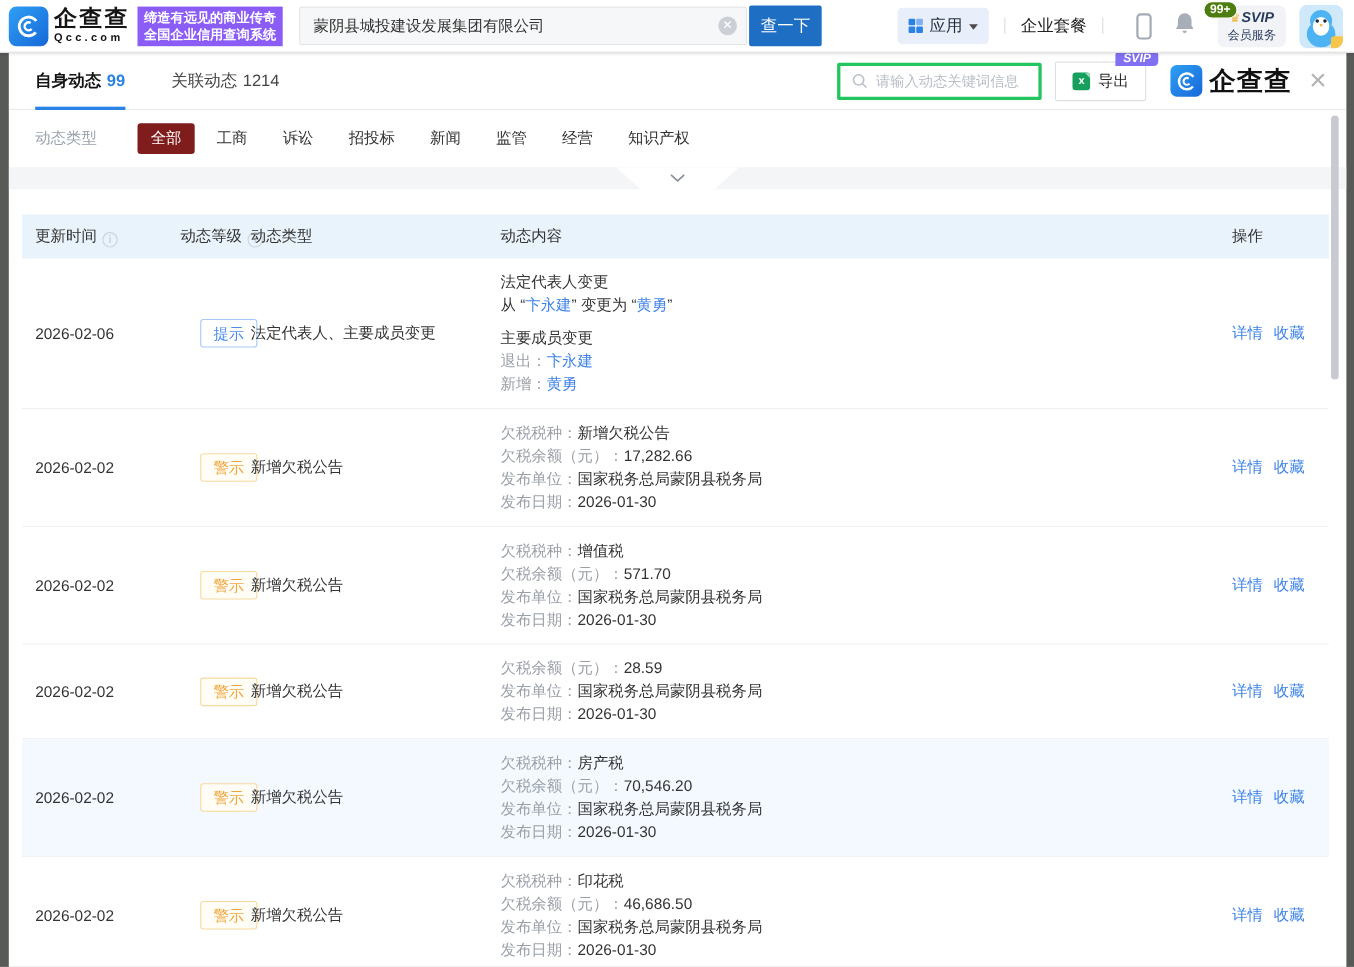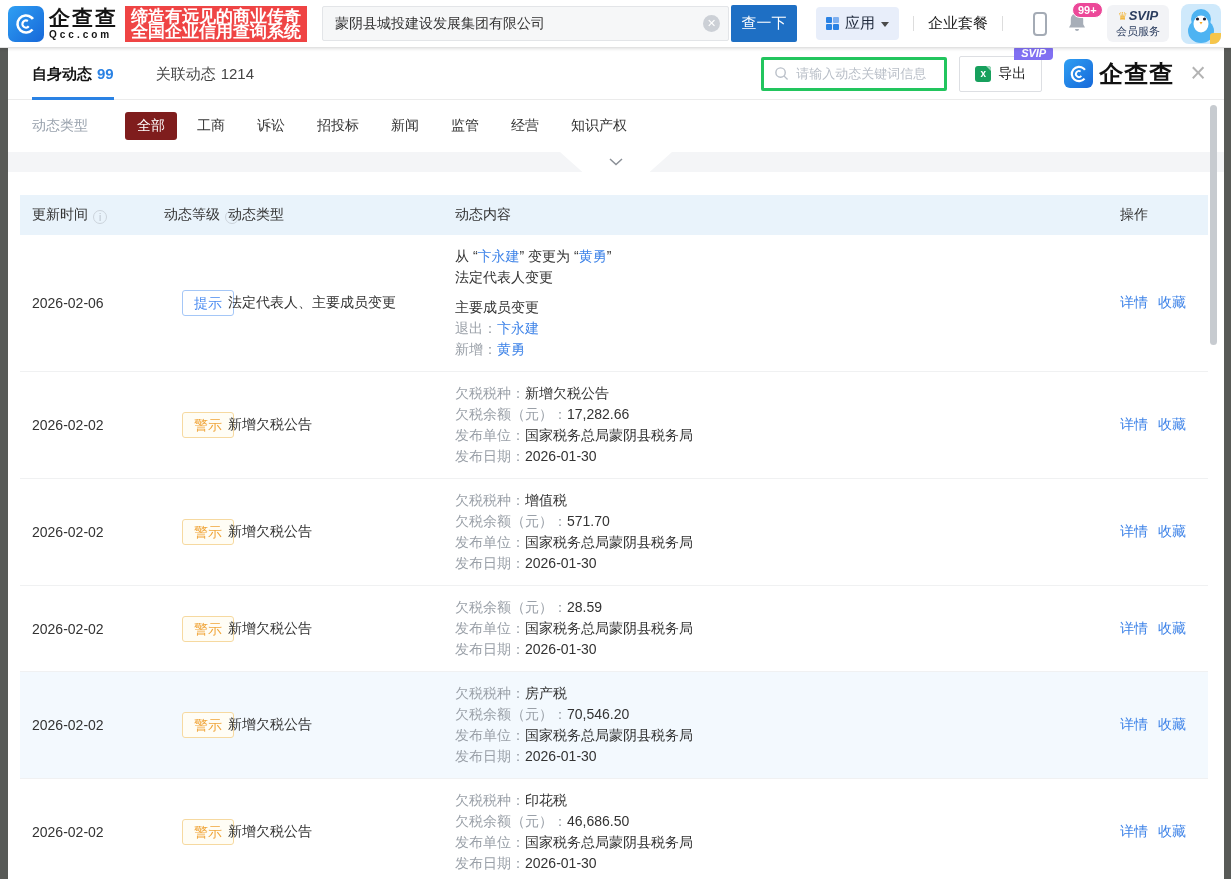--- a/index.html
+++ b/index.html
@@ -5,37 +5,37 @@
   * { margin:0; padding:0; box-sizing:border-box; }
   html,body { width:1231px; height:879px; overflow:hidden; }
   body { position:relative; background:#585a57; font-family:"Liberation Sans","DejaVu Sans",sans-serif; }
 
   
   .site-header{position:absolute;top:0;left:0;width:1231px;height:48px;background:#fff;display:flex;align-items:center;z-index:5;border-bottom:1px solid #e2e2e2;box-shadow:0 1px 3px rgba(0,0,0,.12);}
   .logo-icon{width:36px;height:36px;margin-left:8px;border-radius:7px;background:linear-gradient(135deg,#2f9ff3,#1668d9);display:flex;align-items:center;justify-content:center;flex-shrink:0;}
   .logo-text{margin-left:5px;line-height:1;}
   .logo-brand{font-size:21px;font-weight:bold;color:#141414;letter-spacing:2px;}
   .logo-domain{font-size:10px;font-weight:bold;color:#141414;letter-spacing:3px;margin-top:2px;}
-  .slogan{margin-left:7px;background:#ef4444;color:#fff;font-size:17px;font-weight:bold;line-height:15px;padding:3px 6px;white-space:nowrap;font-family:Liberation Serif, serif;}
+  .slogan{margin-left:7px;background:#8b5cf6;color:#fff;font-size:12px;font-weight:bold;line-height:15px;padding:3px 6px;white-space:nowrap;font-family:Liberation Serif, serif;}
   .search-wrap{margin-left:15px;display:flex;align-items:center;}
   .input-hold{position:relative;}
   .header-search-input{width:407px;height:35px;border:1px solid #e3e5e8;background:#f6f7f8;border-radius:2px;padding:0 32px 0 12px;font-size:14px;color:#333;outline:none;}
   .clear-btn{position:absolute;right:9px;top:9px;width:17px;height:17px;border-radius:50%;background:#ccd0d6;color:#fff;font-size:11px;line-height:17px;text-align:center;cursor:pointer;}
   .header-search-btn{width:66px;height:37px;background:#1e6fc4;color:#fff;font-size:15px;border:none;border-radius:2px;margin-left:2px;cursor:pointer;}
   .header-right{margin-left:auto;display:flex;align-items:center;}
   .apps-btn{display:flex;align-items:center;gap:6px;background:#e8eefa;border-radius:4px;padding:7px 10px;font-size:15px;color:#1f2a3c;cursor:pointer;}
   .grid-icon{display:grid;grid-template-columns:6px 6px;grid-template-rows:6px 6px;gap:1.5px;}
   .grid-icon i{background:#2a82e4;border-radius:1px;}
   .grid-icon i.lite{background:#7fb0ef;}
   .caret-down{width:0;height:0;border:4px solid transparent;border-top:5px solid #4a4a4a;margin-top:5px;}
   .hdivider{width:1px;height:15px;background:#ddd;margin:0 14px;}
   .package-label{font-size:15px;color:#222;cursor:pointer;}
   .phone-icon{width:14px;height:24px;border:2px solid #a4abb5;border-radius:4px;margin:0 16px;}
   .bell-wrap{position:relative;margin:0 20px 0 4px;cursor:pointer;}
-  .notif-badge{position:absolute;top:-9px;left:5px;background:#ec4899;color:#fff;font-size:11px;font-weight:bold;padding:1px 5px;border-radius:9px;border:1px solid #fff;white-space:nowrap;}
+  .notif-badge{position:absolute;top:-9px;left:27px;background:#4d7c0f;color:#fff;font-size:11px;font-weight:bold;padding:1px 5px;border-radius:9px;border:1px solid #fff;white-space:nowrap;}
   .svip-btn{background:#f2f3f6;border-radius:6px;padding:3px 9px;text-align:center;line-height:15px;cursor:pointer;}
   .svip-line1{font-size:13px;font-weight:bold;font-style:italic;color:#2a3c5e;}
   .crown{color:#f3b73d;font-style:normal;font-size:11px;margin-right:1px;}
   .svip-line2{font-size:11px;color:#2a3c5e;}
   .avatar{width:40px;height:40px;margin:0 10px 0 12px;border-radius:8px;overflow:hidden;position:relative;flex-shrink:0;cursor:pointer;}
   .gold-corner{position:absolute;bottom:0;right:0;width:11px;height:11px;background:#f6c54a;border-radius:3px 0 0 0;}
 
   
   .panel{position:absolute;top:48px;left:8px;width:1216px;height:831px;background:#fff;overflow:hidden;z-index:2;}
   .panel-head{height:52px;border-bottom:1px solid #ebebeb;display:flex;align-items:center;padding:0 18px 0 24px;}
@@ -218,22 +218,22 @@
       <div class="c-action">
           <span>操作</span>
         </div>
     </div>
     <div>
         <div class="trow">
     <div class="c-date">2026-02-06</div>
     <div class="c-level"><span class="badge tip">提示</span></div>
     <div class="c-type">法定代表人、主要成员变更</div>
     <div class="c-content">
+            <div class="cline"><span class="t-text">法定代表人变更</span></div>
             <div class="cline"><span class="t-text">从 “</span><span class="t-link">卞永建</span><span class="t-text">” 变更为 “</span><span class="t-link">黄勇</span><span class="t-text">”</span></div>
-            <div class="cline"><span class="t-text">法定代表人变更</span></div>
             <div class="cline gap"><span class="t-text">主要成员变更</span></div>
             <div class="cline"><span class="t-label">退出：</span><span class="t-link">卞永建</span></div>
             <div class="cline"><span class="t-label">新增：</span><span class="t-link">黄勇</span></div>
           </div>
     <div class="c-action">
       <a class="action-link">详情</a>
       <a class="action-link">收藏</a>
     </div>
   </div>
         <div class="trow">

